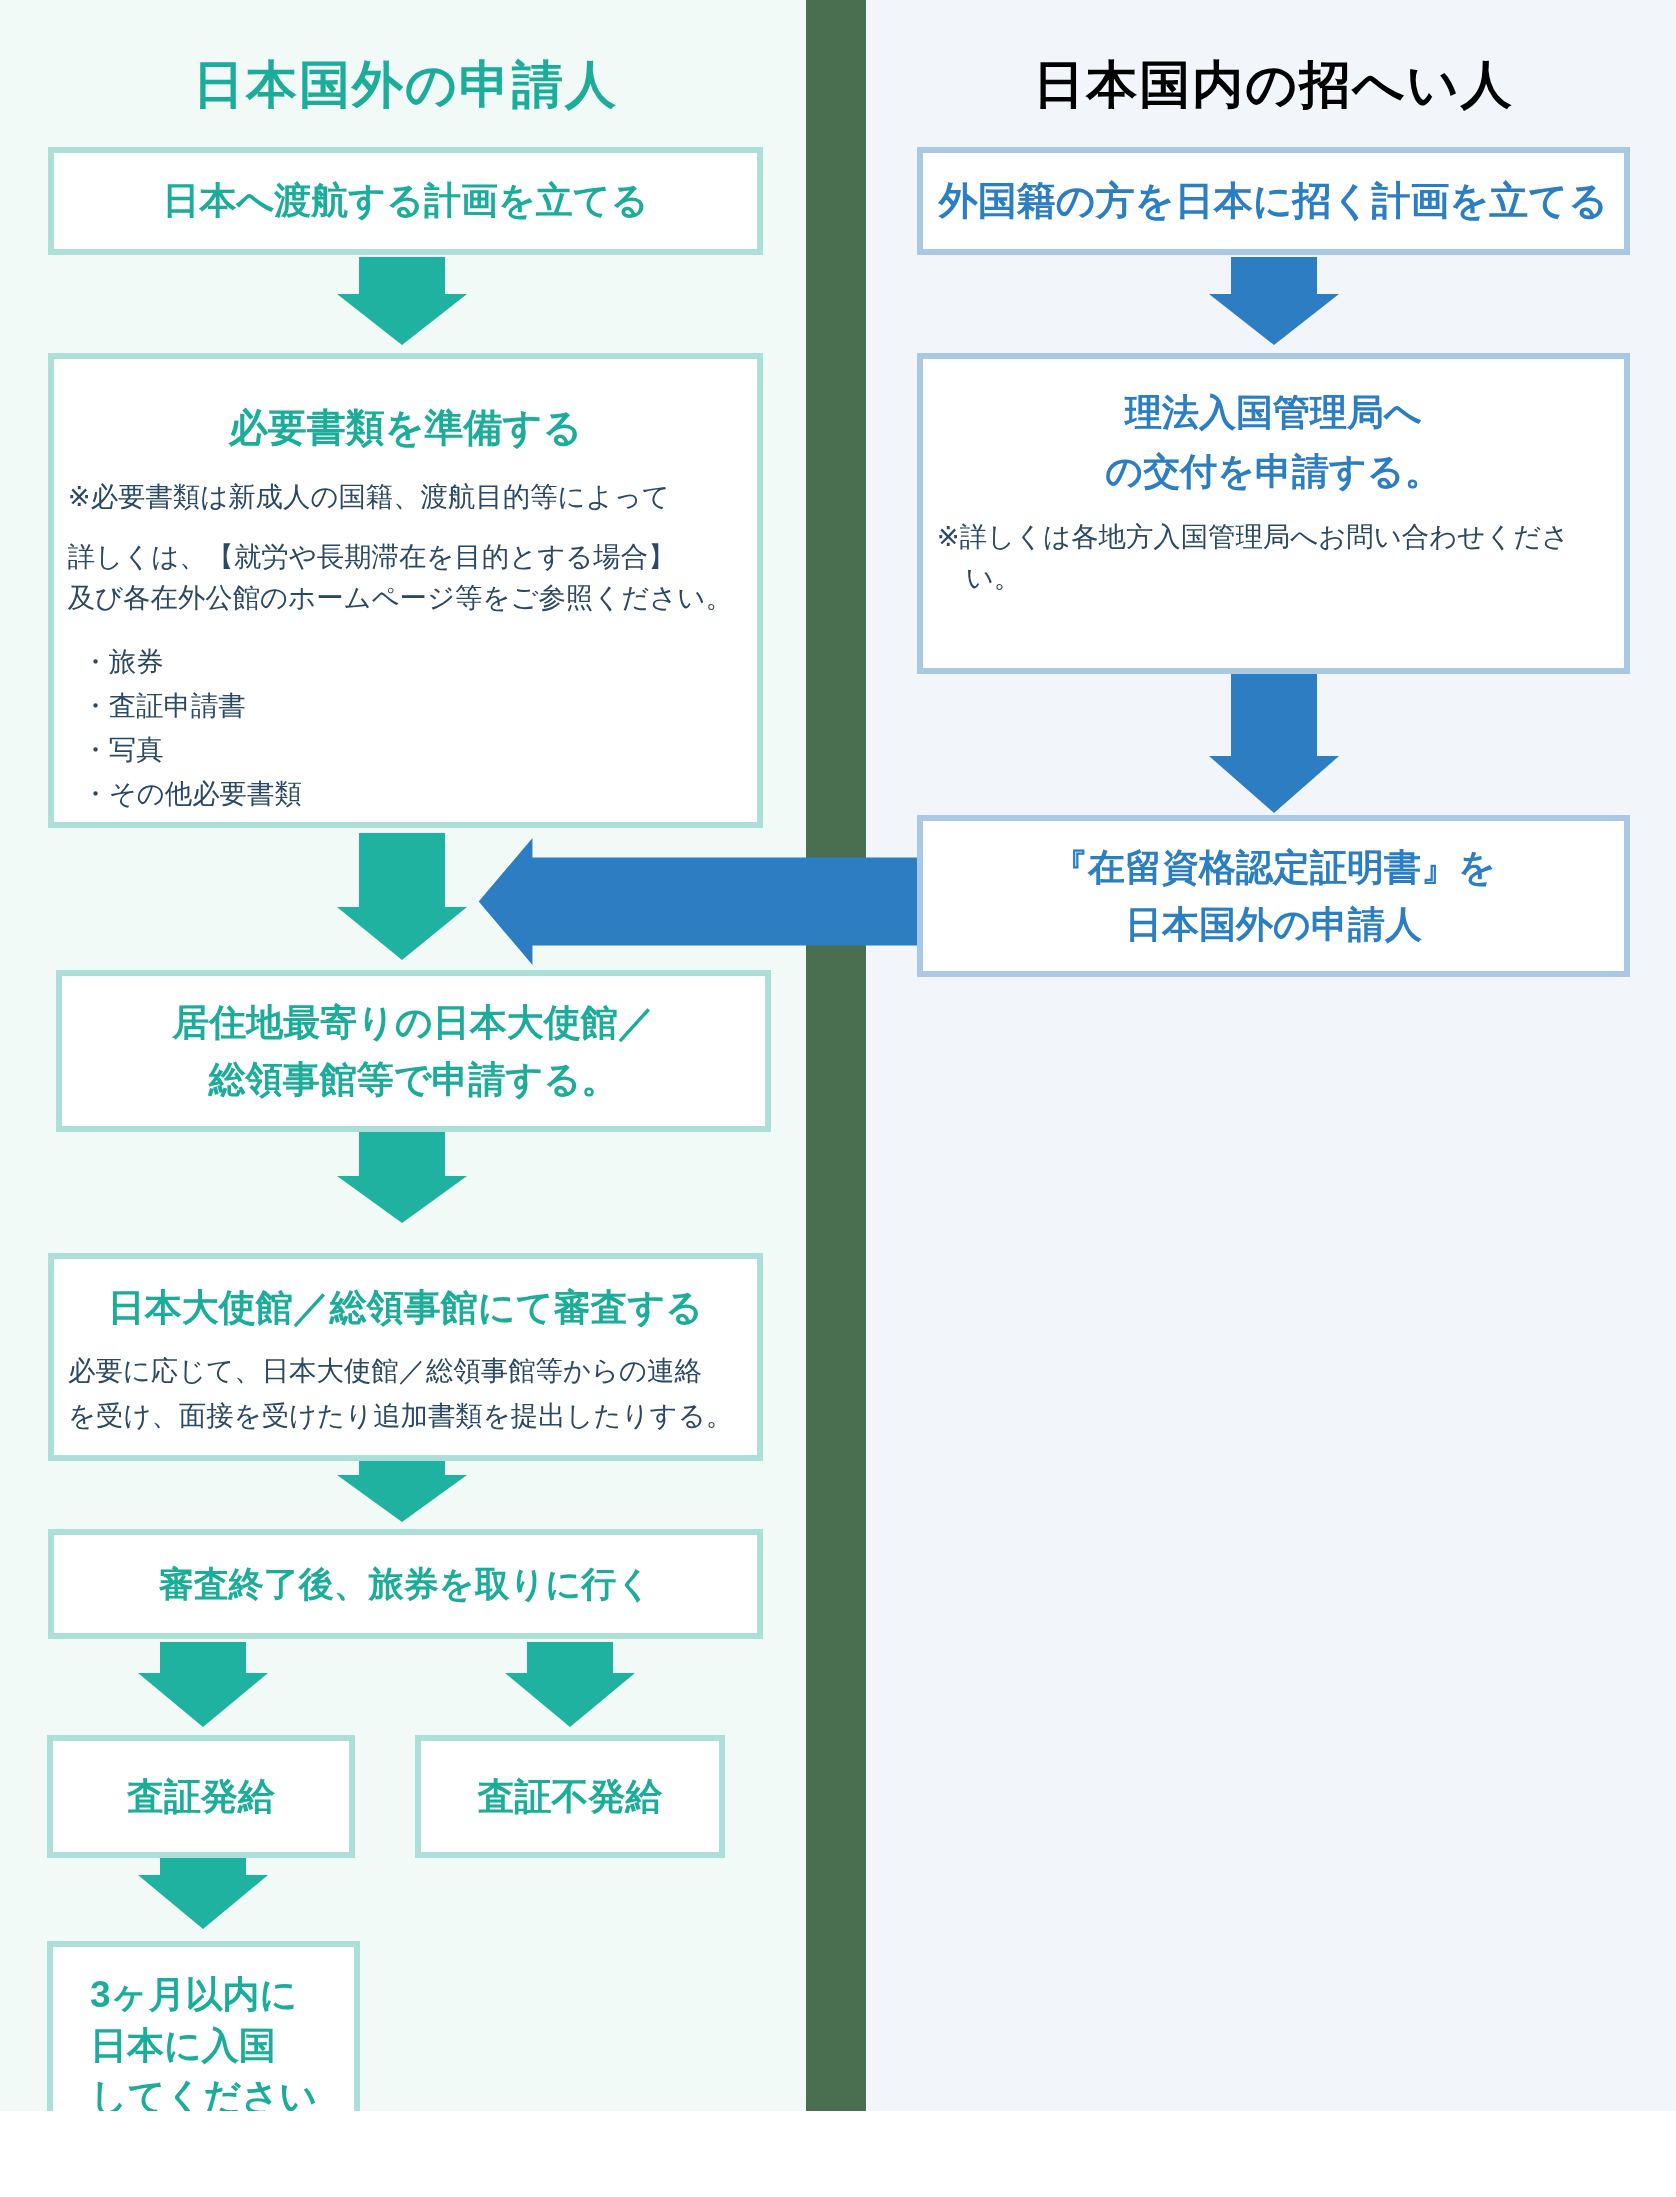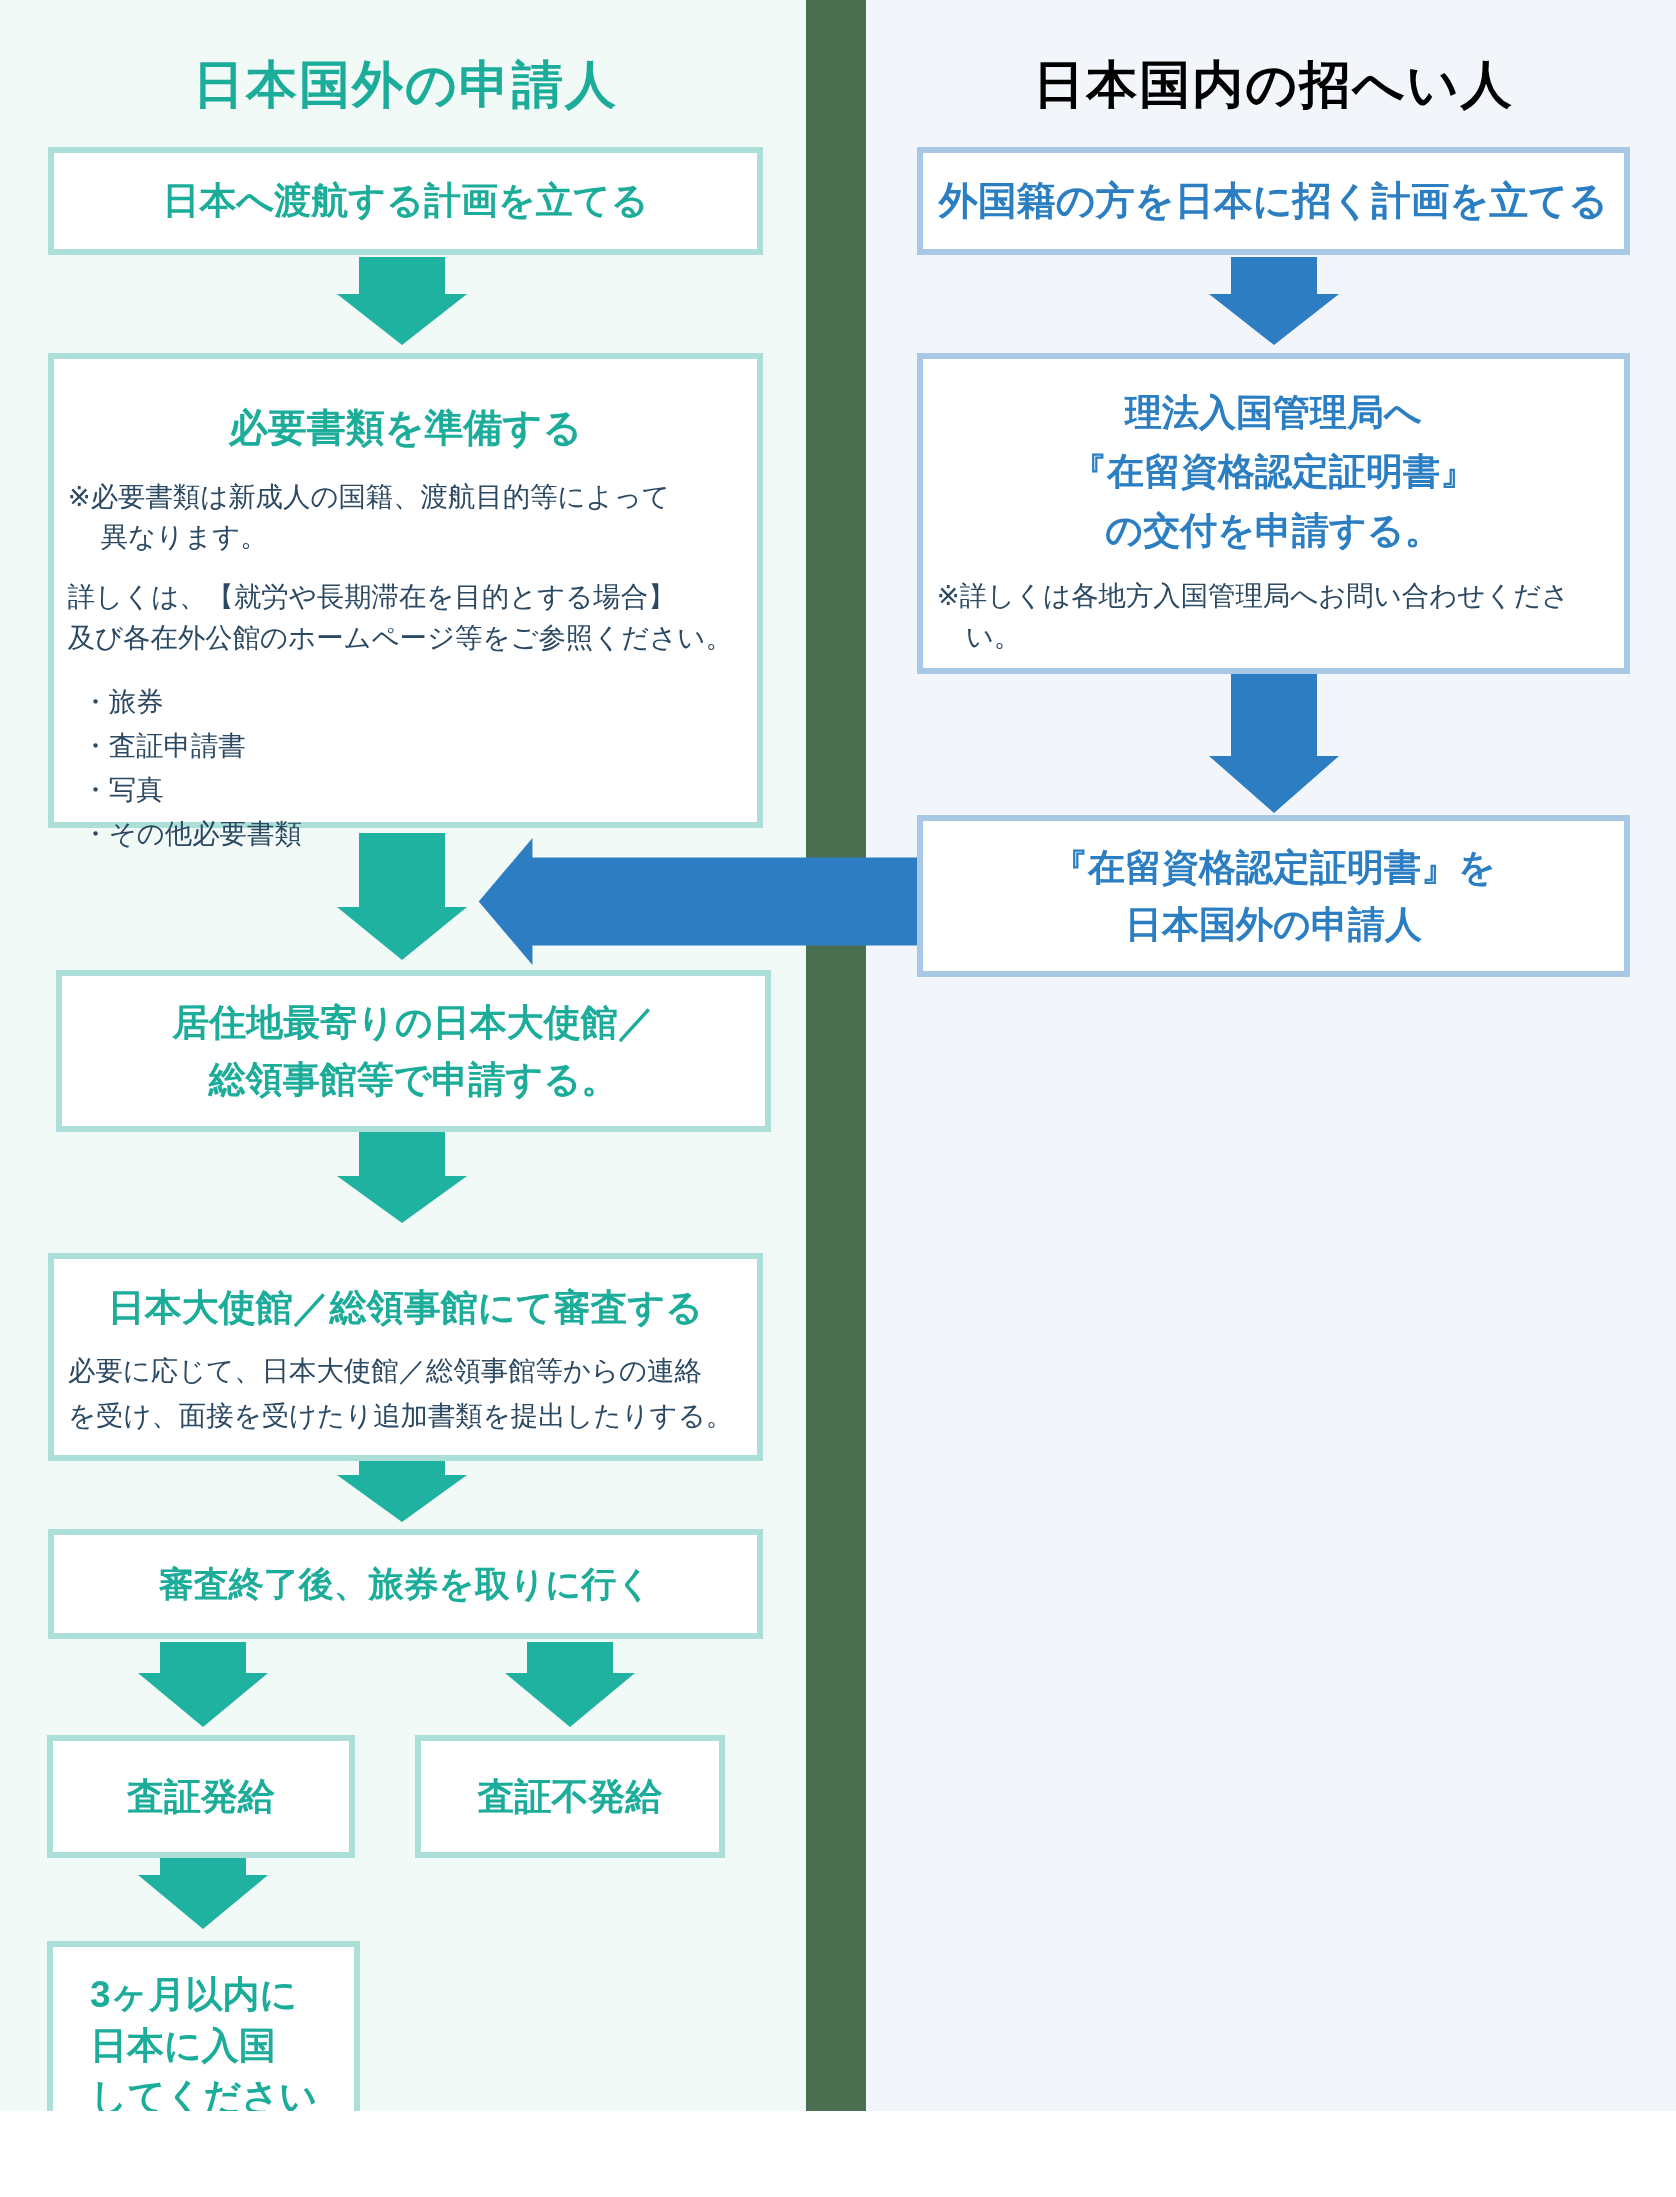--- a/index.html
+++ b/index.html
@@ -110,38 +110,36 @@
   </div>
   <div class="arrow blue" style="left:1209px;top:257px;">
     <div class="a-body" style="height:37px;"></div>
       <div class="a-head" style="border-top-width:51px;"></div>
   </div>
 
   <div id="l-box2" class="box teal">
     <div class="title teal-text">必要書類を準備する</div>
     <div class="note navy">
       <div>※必要書類は新成人の国籍、渡航目的等によって</div>
-      <div class="indent">異なります。</div>
     </div>
     <div class="para navy">
       <div>詳しくは、【就労や長期滞在を目的とする場合】</div>
       <div>及び各在外公館のホームページ等をご参照ください。</div>
     </div>
     <div class="bullets navy">
       <div>・旅券</div>
       <div>・査証申請書</div>
       <div>・写真</div>
       <div>・その他必要書類</div>
     </div>
   </div>
 
   <div id="r-box2" class="box blue">
     <div class="title blue-text">
       <div>理法入国管理局へ</div>
-      <div>『在留資格認定証明書』</div>
       <div>の交付を申請する。</div>
     </div>
     <div class="note navy">
       <div>※詳しくは各地方入国管理局へお問い合わせくださ</div>
       <div class="indent">い。</div>
     </div>
   </div>
 
   <div class="arrow teal" style="left:337px;top:833px;">
     <div class="a-body" style="height:74px;"></div>

